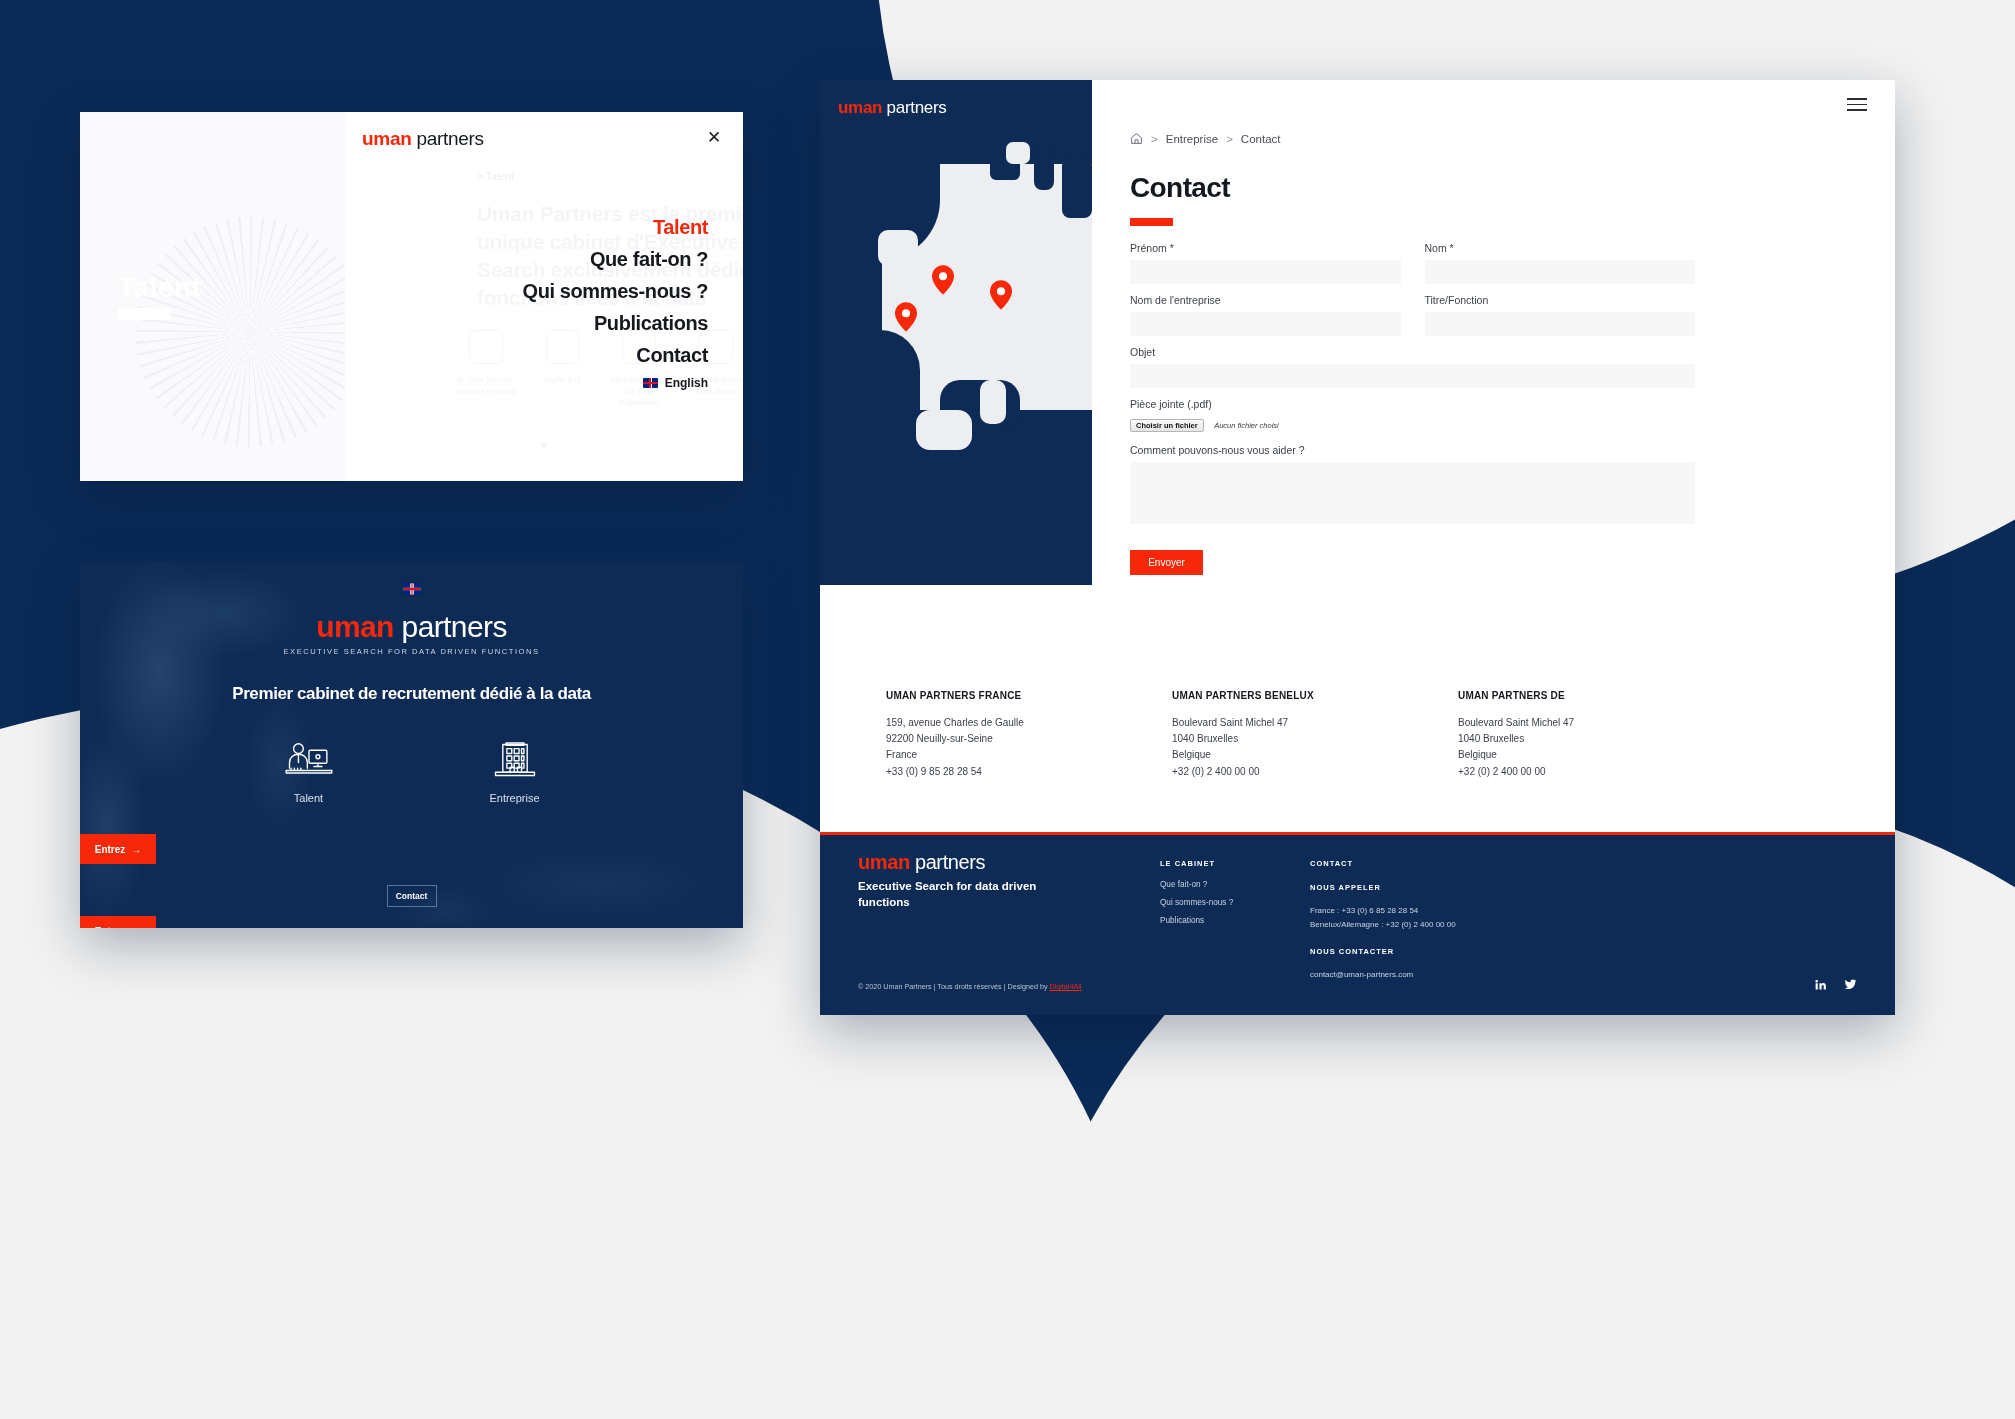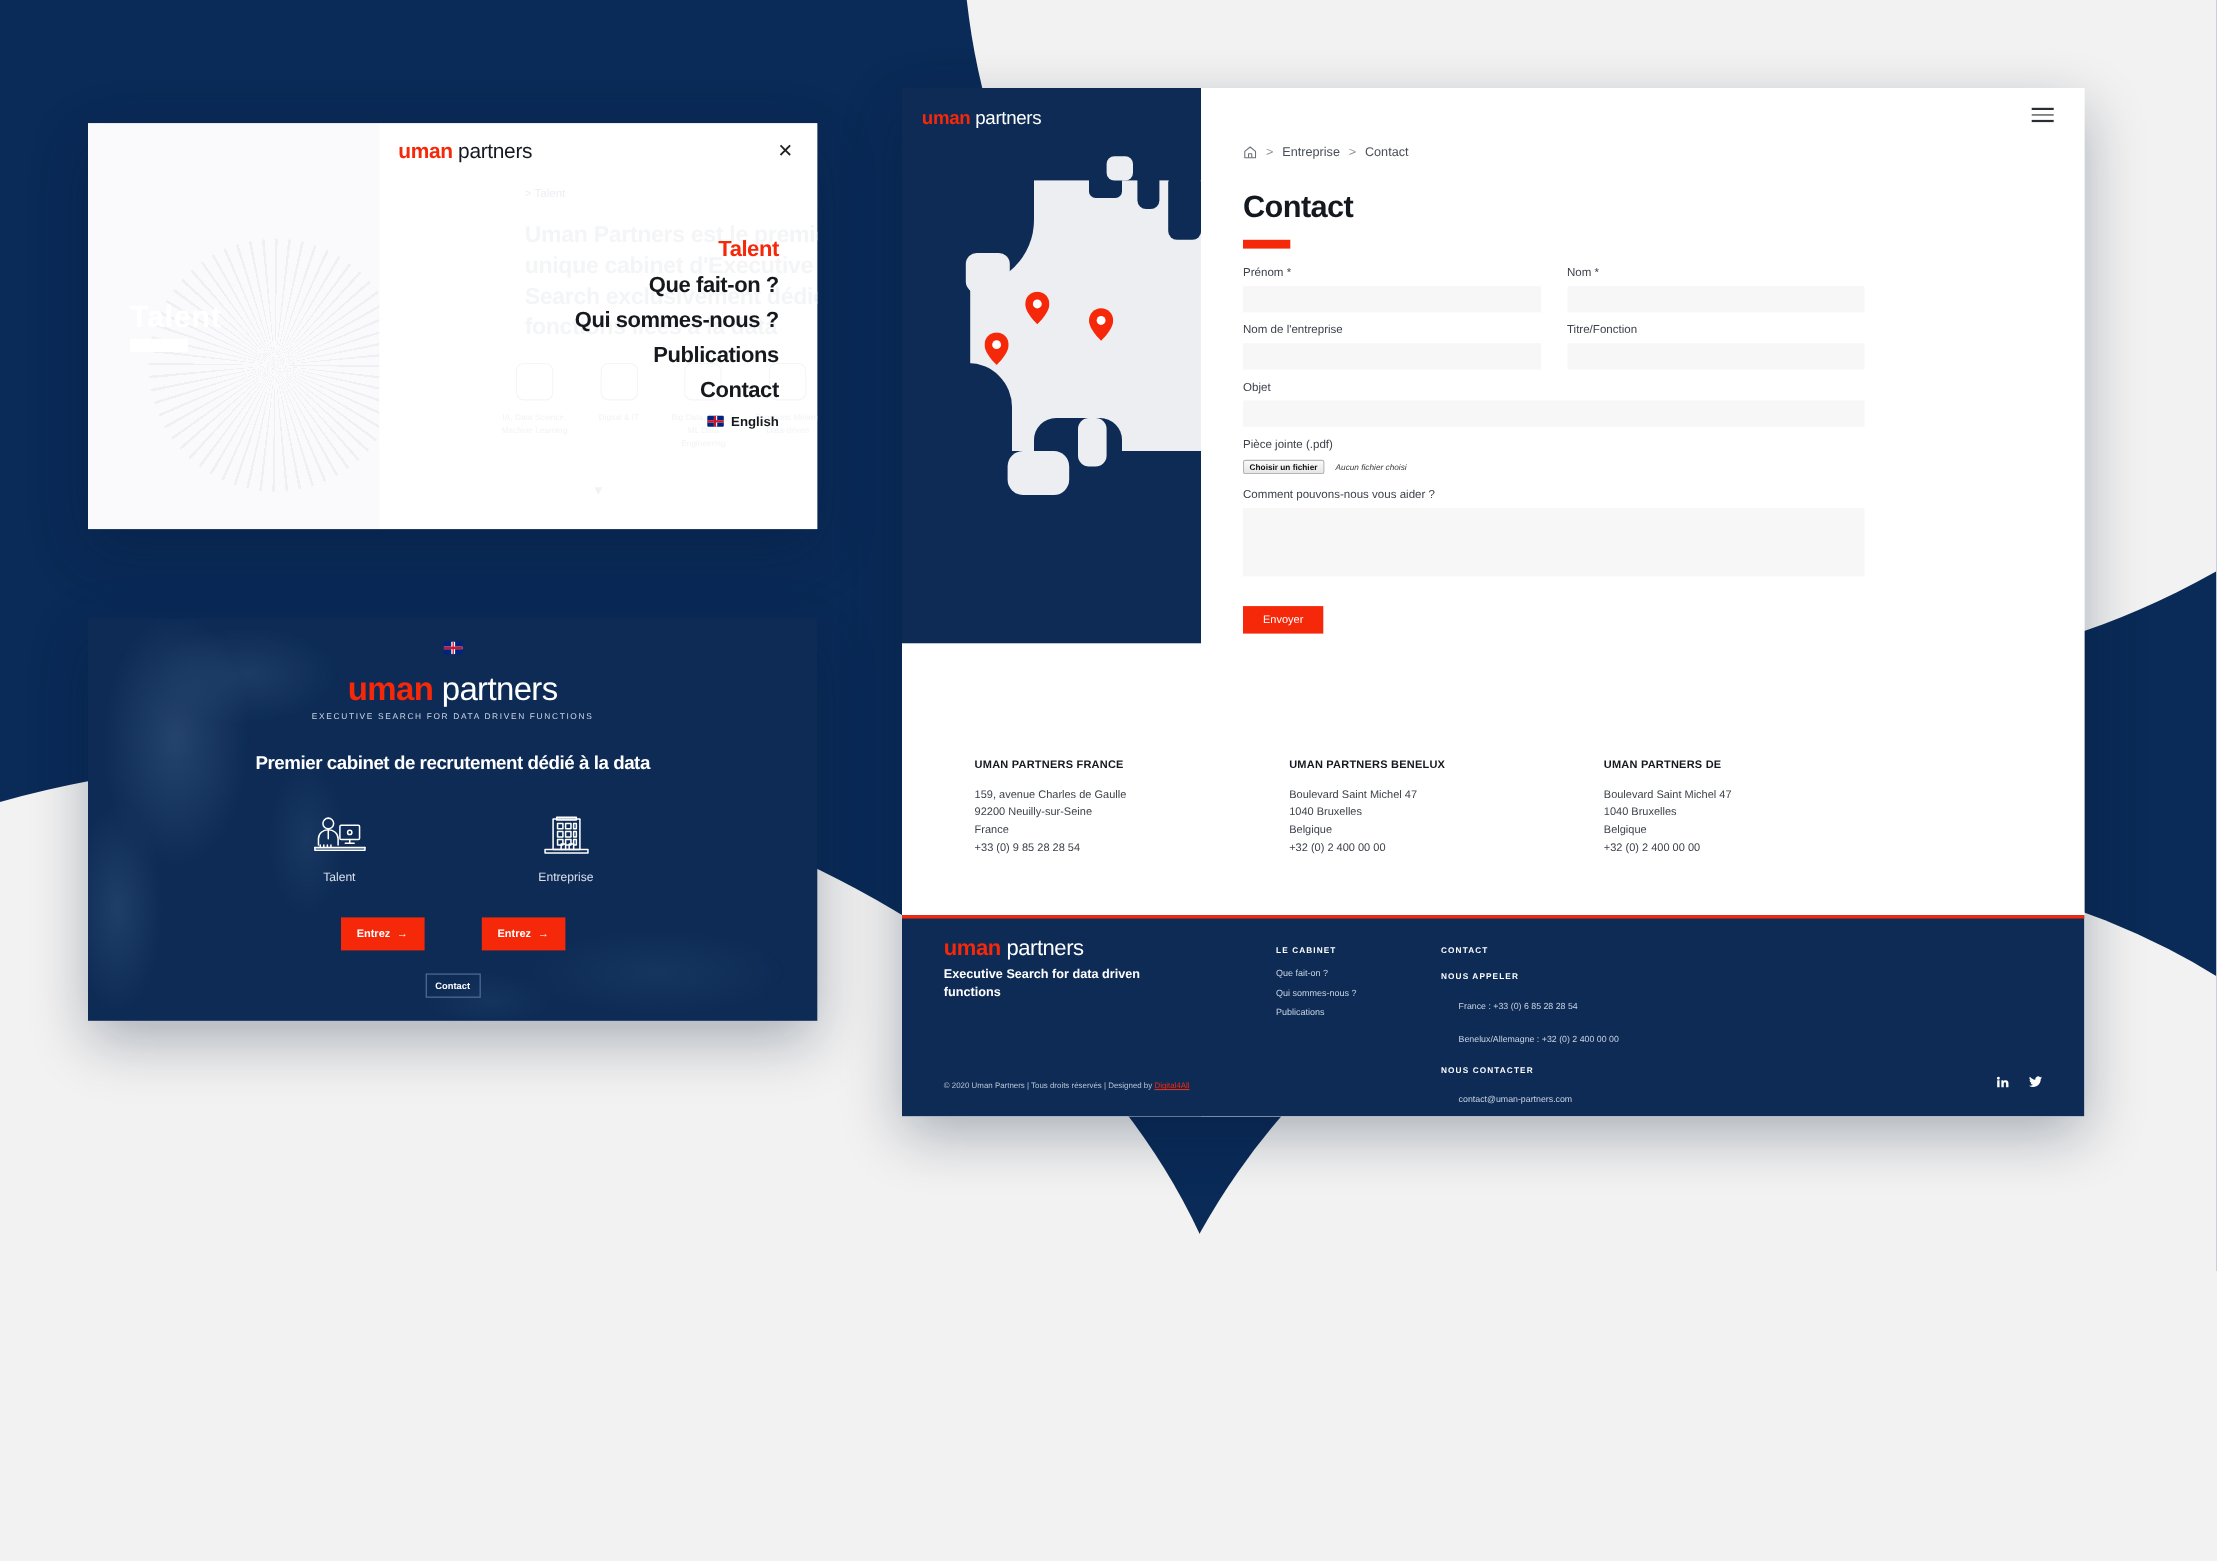--- a/index.html
+++ b/index.html
@@ -191,21 +191,21 @@
   }
   .hero-choices {
     position: absolute; left: 0; right: 0; top: 178px;
     display: flex; justify-content: center; gap: 96px;
   }
   .choice { width: 110px; text-align: center; }
   .choice .ch-icon { height: 44px; margin-bottom: 8px; }
   .choice .ch-lbl { font-size: 11px; color: #d9e0ea; }
   .hero-btns {
     position: absolute; left: 0; right: 0; top: 272px;
-    display: flex; justify-content: center; gap: 52px;
+    display: flex; justify-content: center; gap: 52px; flex-direction: column;
   }
   .btn-entrez {
     width: 76px; height: 30px;
     background: #f5280a; color: #fff; border: none;
     font-size: 10px; font-weight: 600;
     font-family: "Liberation Sans", sans-serif;
     display: flex; align-items: center; justify-content: center; gap: 6px;
     cursor: pointer;
   }
   .btn-contact {
@@ -346,21 +346,21 @@
   .cf-h {
     font-size: 7.5px; font-weight: 800; letter-spacing: 1px;
     color: #ffffff; margin-bottom: 12px;
   }
   .cf-h.sub { margin-top: 15px; }
   .cf-col-a a {
     display: block; font-size: 8.2px; color: #c9d4e3;
     text-decoration: none; margin-bottom: 9px;
   }
   .cf-col-b p {
-    font-size: 8px; color: #c9d4e3; line-height: 1.75; margin: 16px;
+    font-size: 8px; color: #c9d4e3; line-height: 1.75; margin: 0;
   }
   .cf-copy {
     position: absolute; left: 38px; bottom: 24px;
     font-size: 7.2px; color: #b9c5d6;
   }
   .cf-copy .brand { color: #f5280a; text-decoration: underline; }
   .cf-social {
     position: absolute; right: 38px; bottom: 20px;
     display: flex; gap: 17px; align-items: center;
   }

